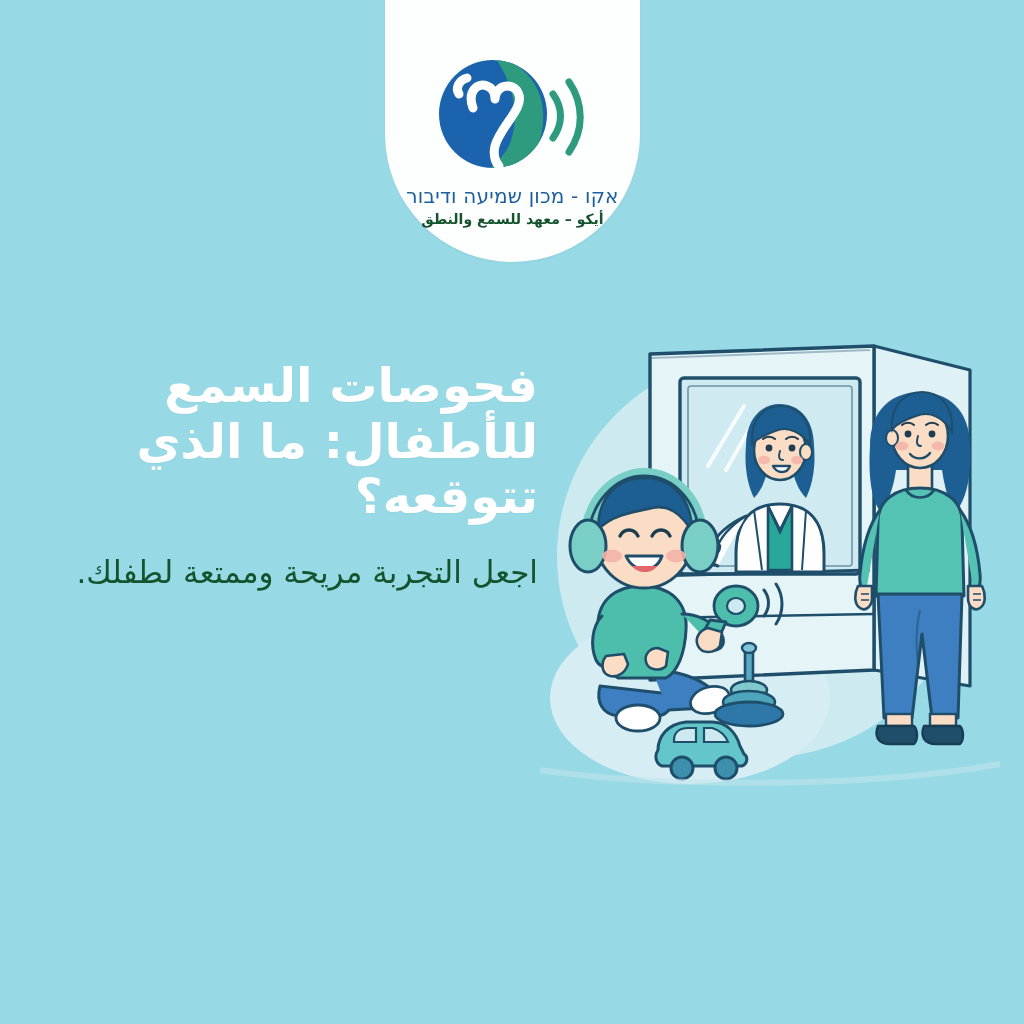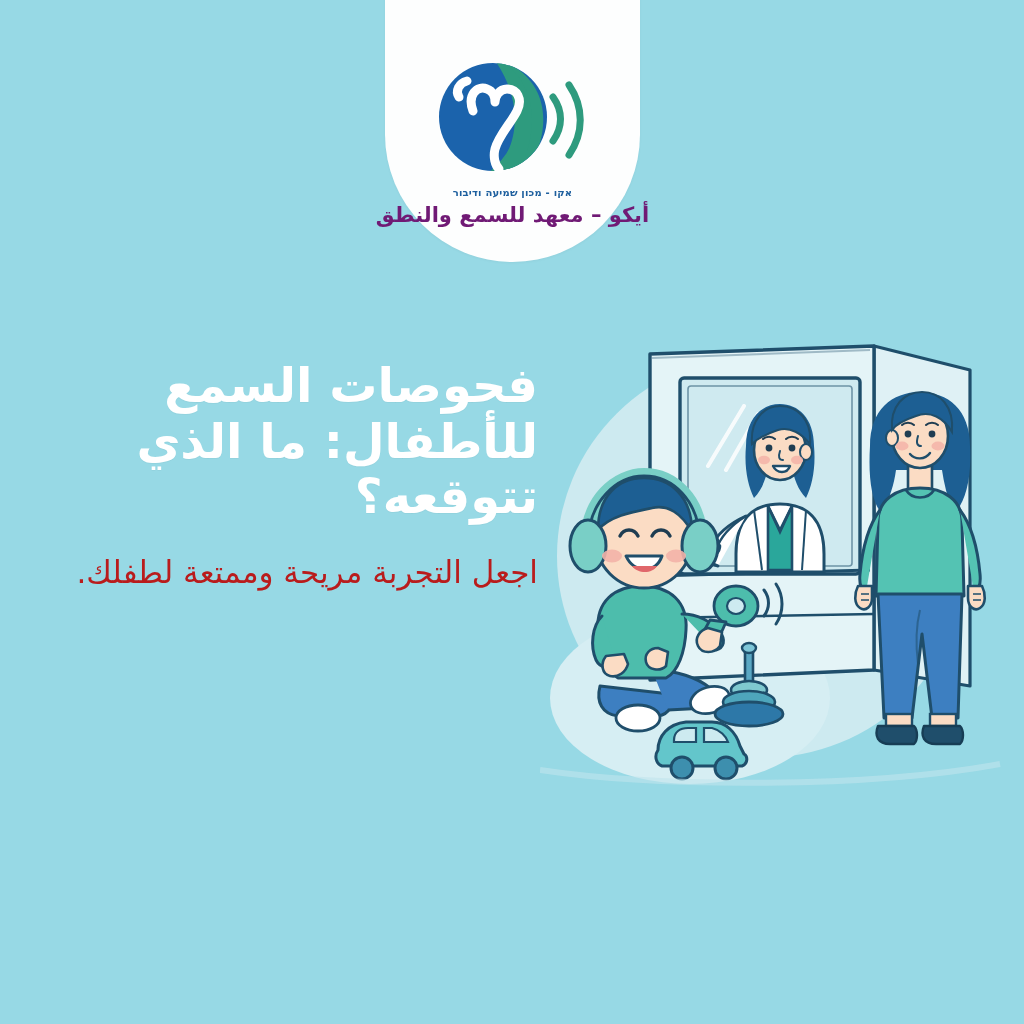--- a/index.html
+++ b/index.html
@@ -29,26 +29,26 @@
     align-items:center;justify-content:flex-end;
     padding-bottom:34px;
     box-sizing:border-box;
   }
   .logo-mark{width:152px;height:124px;display:block;margin-bottom:6px;}
   .logo-text{
     text-align:center;line-height:1.25;
     color:#1a5e9c;
   }
   .logo-line-he{
-    font-size:10px;font-weight:bold;letter-spacing:.2px;
+    font-size:20px;font-weight:normal;letter-spacing:.2px;
     color:#1d5f9e;direction:rtl;white-space:nowrap;
   }
   .logo-line-ar{
-    font-size:21px;font-weight:bold;letter-spacing:.2px;
-    color:#701a75;direction:rtl;white-space:nowrap;margin-top:2px;
+    font-size:14px;font-weight:bold;letter-spacing:.2px;
+    color:#14532d;direction:rtl;white-space:nowrap;margin-top:2px;
   }
 
   
   .text-block{
     position:absolute;
     left:40px;top:358px;
     width:498px;
     text-align:right;
     direction:rtl;
   }
@@ -56,21 +56,21 @@
     margin:0;
     color:#ffffff;
     font-size:48px;
     font-weight:bold;
     line-height:1.16;
     letter-spacing:-.5px;
     text-shadow:0 1px 1px rgba(0,0,0,.03);
   }
   .subhead{
     margin:26px 0 0 0;
-    color:#b91c1c;
+    color:#14532d;
     font-size:31px;
     font-weight:normal;
     line-height:1.36;
     letter-spacing:.1px;
   }
 
   
   .illustration{
     position:absolute;
     left:540px;top:318px;

